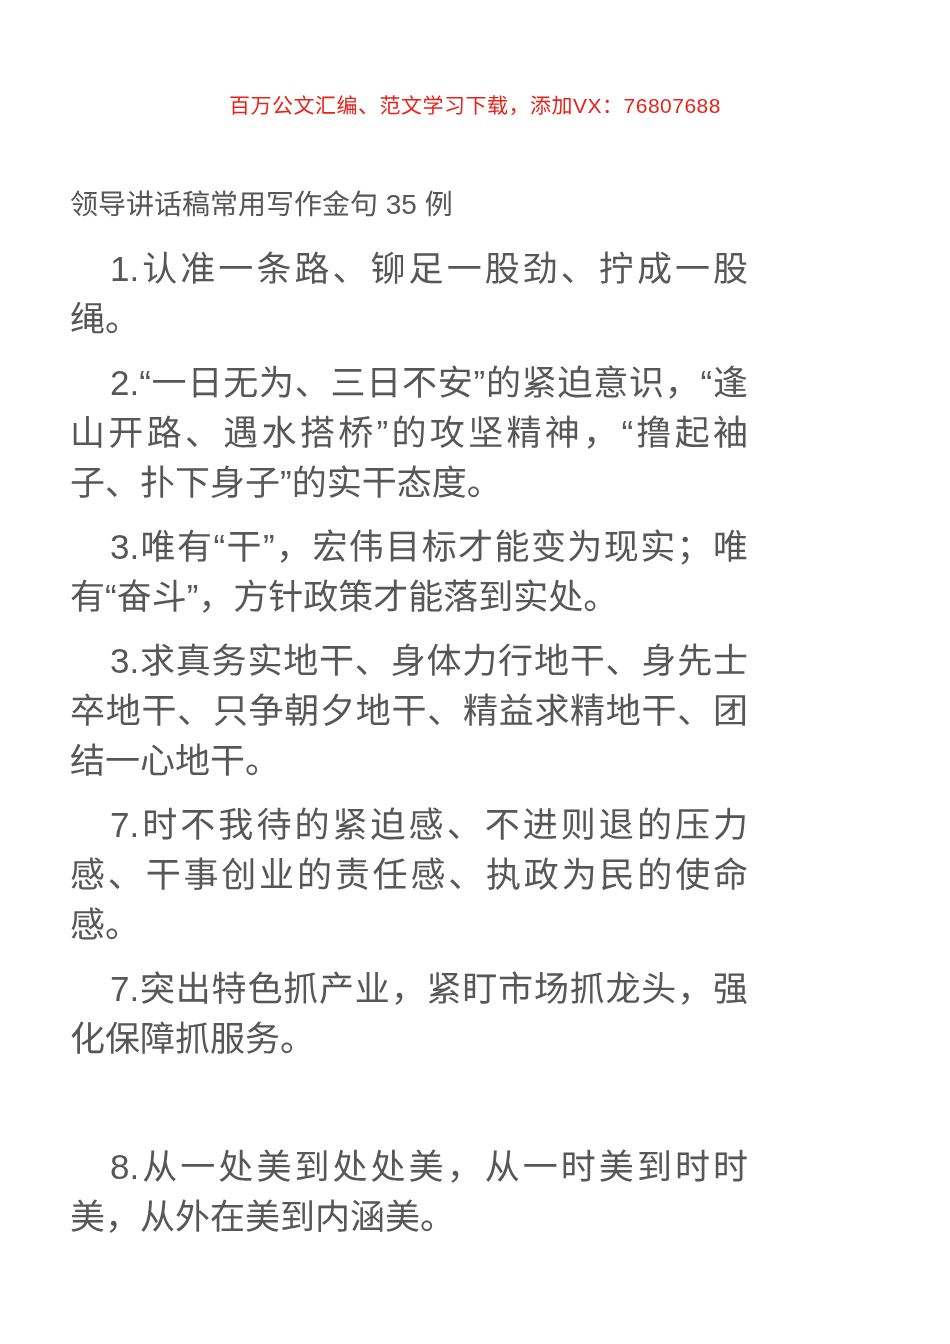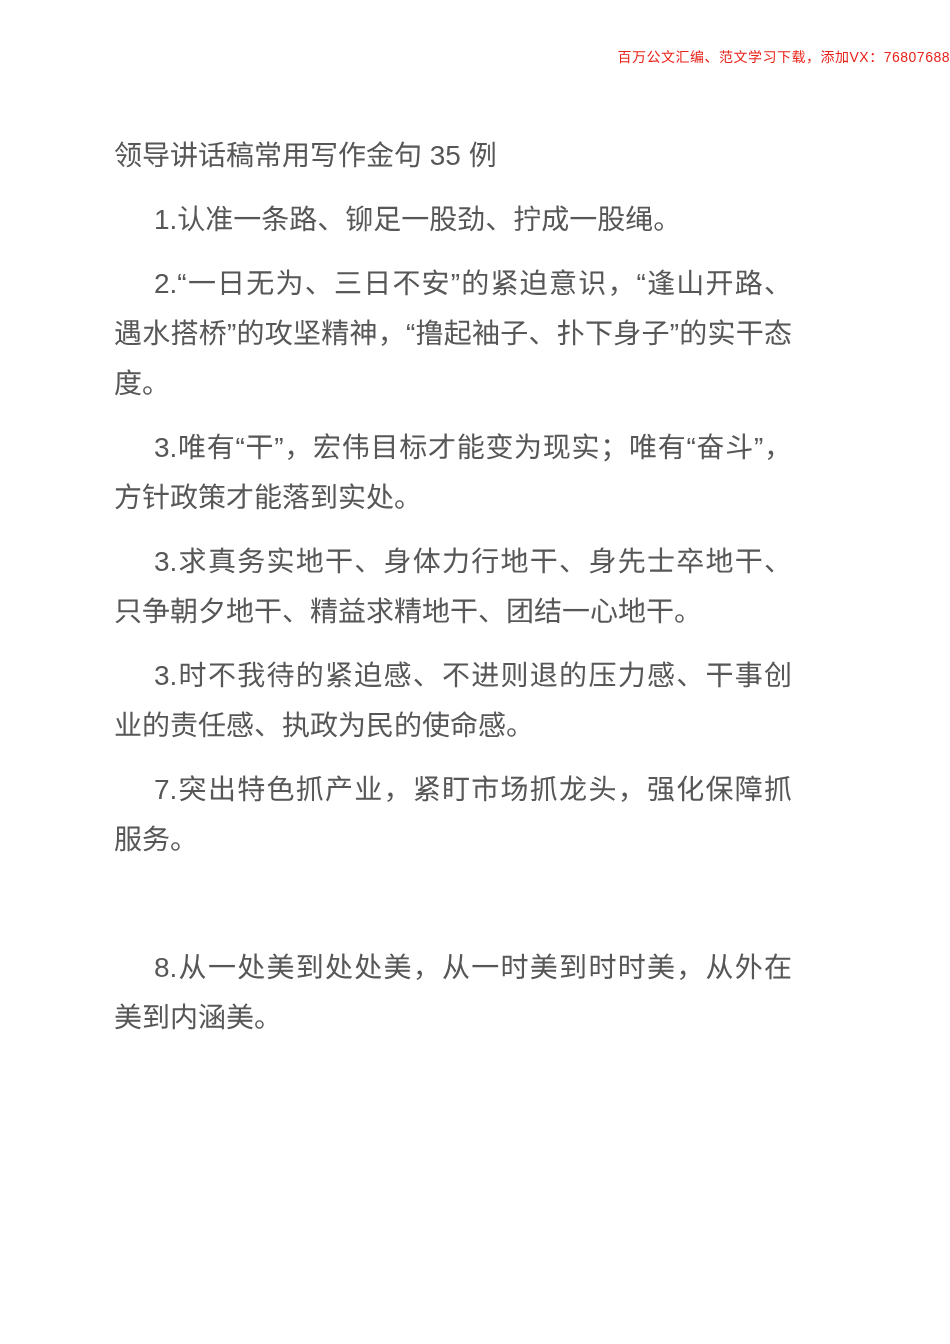--- a/index.html
+++ b/index.html
@@ -10,41 +10,41 @@
   * { box-sizing: border-box; }
   html, body { margin: 0; padding: 0; }
   body {
     width: 950px;
     height: 1344px;
     background: var(--bg);
     overflow: hidden;
     font-family: "Liberation Sans", "DejaVu Sans", sans-serif;
   }
   .promo {
-    padding-top: 43px;
-    text-align: right;
-    font-size: 14px;
+    padding-top: 92px;
+    text-align: center;
+    font-size: 21px;
     line-height: 28px;
     color: var(--promo-color);
     letter-spacing: 0.5px;
   }
   .content {
-    margin-left: 114px;
+    margin-left: 70px;
     width: 678px;
   }
   .doc-title {
     margin: 60px 0 0 0;
     font-size: 28px;
     font-weight: normal;
     line-height: 50px;
     color: var(--text-color);
   }
   .body-para {
     margin: 14px 0 0 0;
-    font-size: 28px;
+    font-size: 35px;
     line-height: 50px;
     color: var(--text-color);
     text-align: justify;
     text-indent: 40px;
     word-break: break-all;
   }
   .body-para.spacer {
     text-indent: 0;
   }
 </style>
@@ -55,19 +55,19 @@
   <div class="promo">
     <span>百万公文汇编、范文学习下载，添加VX：76807688</span>
   </div>
   <div class="content">
     <h1 class="doc-title">领导讲话稿常用写作金句 35 例</h1>
     <div>
         <p class="body-para">1.认准一条路、铆足一股劲、拧成一股绳。</p>
         <p class="body-para">2.“一日无为、三日不安”的紧迫意识，“逢山开路、遇水搭桥”的攻坚精神，“撸起袖子、扑下身子”的实干态度。</p>
         <p class="body-para">3.唯有“干”，宏伟目标才能变为现实；唯有“奋斗”，方针政策才能落到实处。</p>
         <p class="body-para">3.求真务实地干、身体力行地干、身先士卒地干、只争朝夕地干、精益求精地干、团结一心地干。</p>
-        <p class="body-para">3.时不我待的紧迫感、不进则退的压力感、干事创业的责任感、执政为民的使命感。</p>
+        <p class="body-para">7.时不我待的紧迫感、不进则退的压力感、干事创业的责任感、执政为民的使命感。</p>
         <p class="body-para">7.突出特色抓产业，紧盯市场抓龙头，强化保障抓服务。</p>
         <p class="body-para spacer">&nbsp;</p>
         <p class="body-para">8.从一处美到处处美，从一时美到时时美，从外在美到内涵美。</p>
       </div>
   </div>
 </div>
 
 </body></html>

